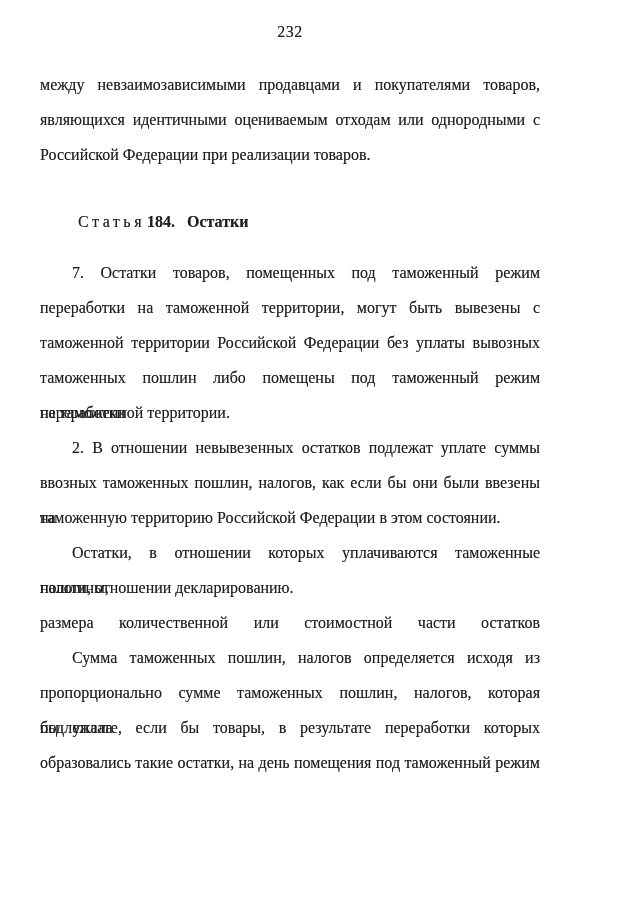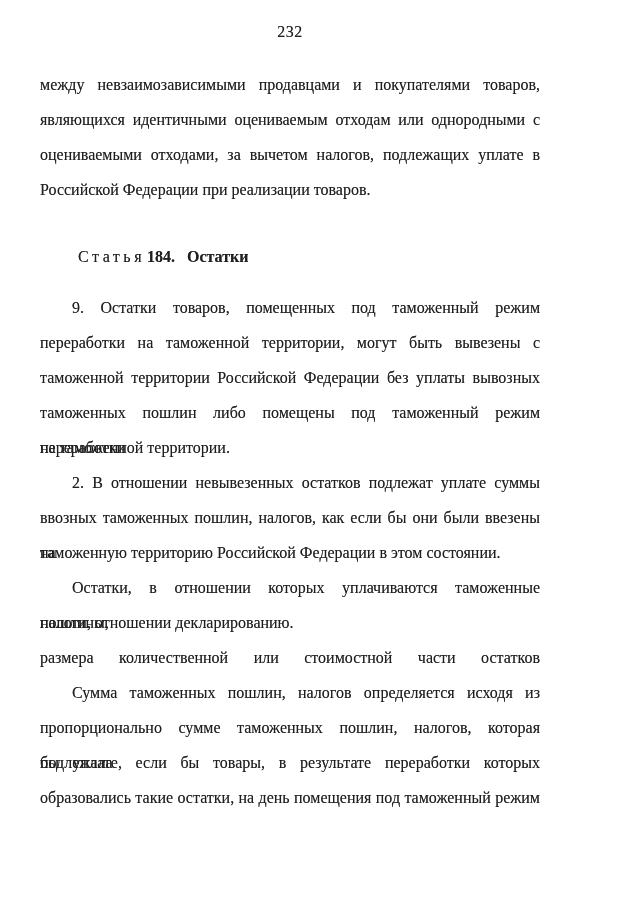--- a/index.html
+++ b/index.html
@@ -60,28 +60,27 @@
 </head>
 <body>
 
 <div class="page">
 
   <div class="page-number">232</div>
 
   <div class="para p-lead">
       <div class="line">между невзаимозависимыми продавцами и покупателями товаров,</div>
       <div class="line">являющихся идентичными оцениваемым отходам или однородными с</div>
-      <div class="line">оцениваемыми отходами, за вычетом налогов, подлежащих уплате в</div>
       <div class="line last">Российской Федерации при реализации товаров.</div>
     </div>
 
   <p class="heading"><span class="spaced">Статья</span><span class="hnum">184.</span><span class="htitle">Остатки</span></p>
 
   <div class="para p-after-heading">
-      <div class="line first">9. Остатки товаров, помещенных под таможенный режим</div>
+      <div class="line first">7. Остатки товаров, помещенных под таможенный режим</div>
       <div class="line">переработки на таможенной территории, могут быть вывезены с</div>
       <div class="line">таможенной территории Российской Федерации без уплаты вывозных</div>
       <div class="line">таможенных пошлин либо помещены под таможенный режим переработки</div>
       <div class="line last">на таможенной территории.</div>
     </div>
 
   <div class="para">
       <div class="line first">2. В отношении невывезенных остатков подлежат уплате суммы</div>
       <div class="line">ввозных таможенных пошлин, налогов, как если бы они были ввезены на</div>
       <div class="line last">таможенную территорию Российской Федерации в этом состоянии.</div>

